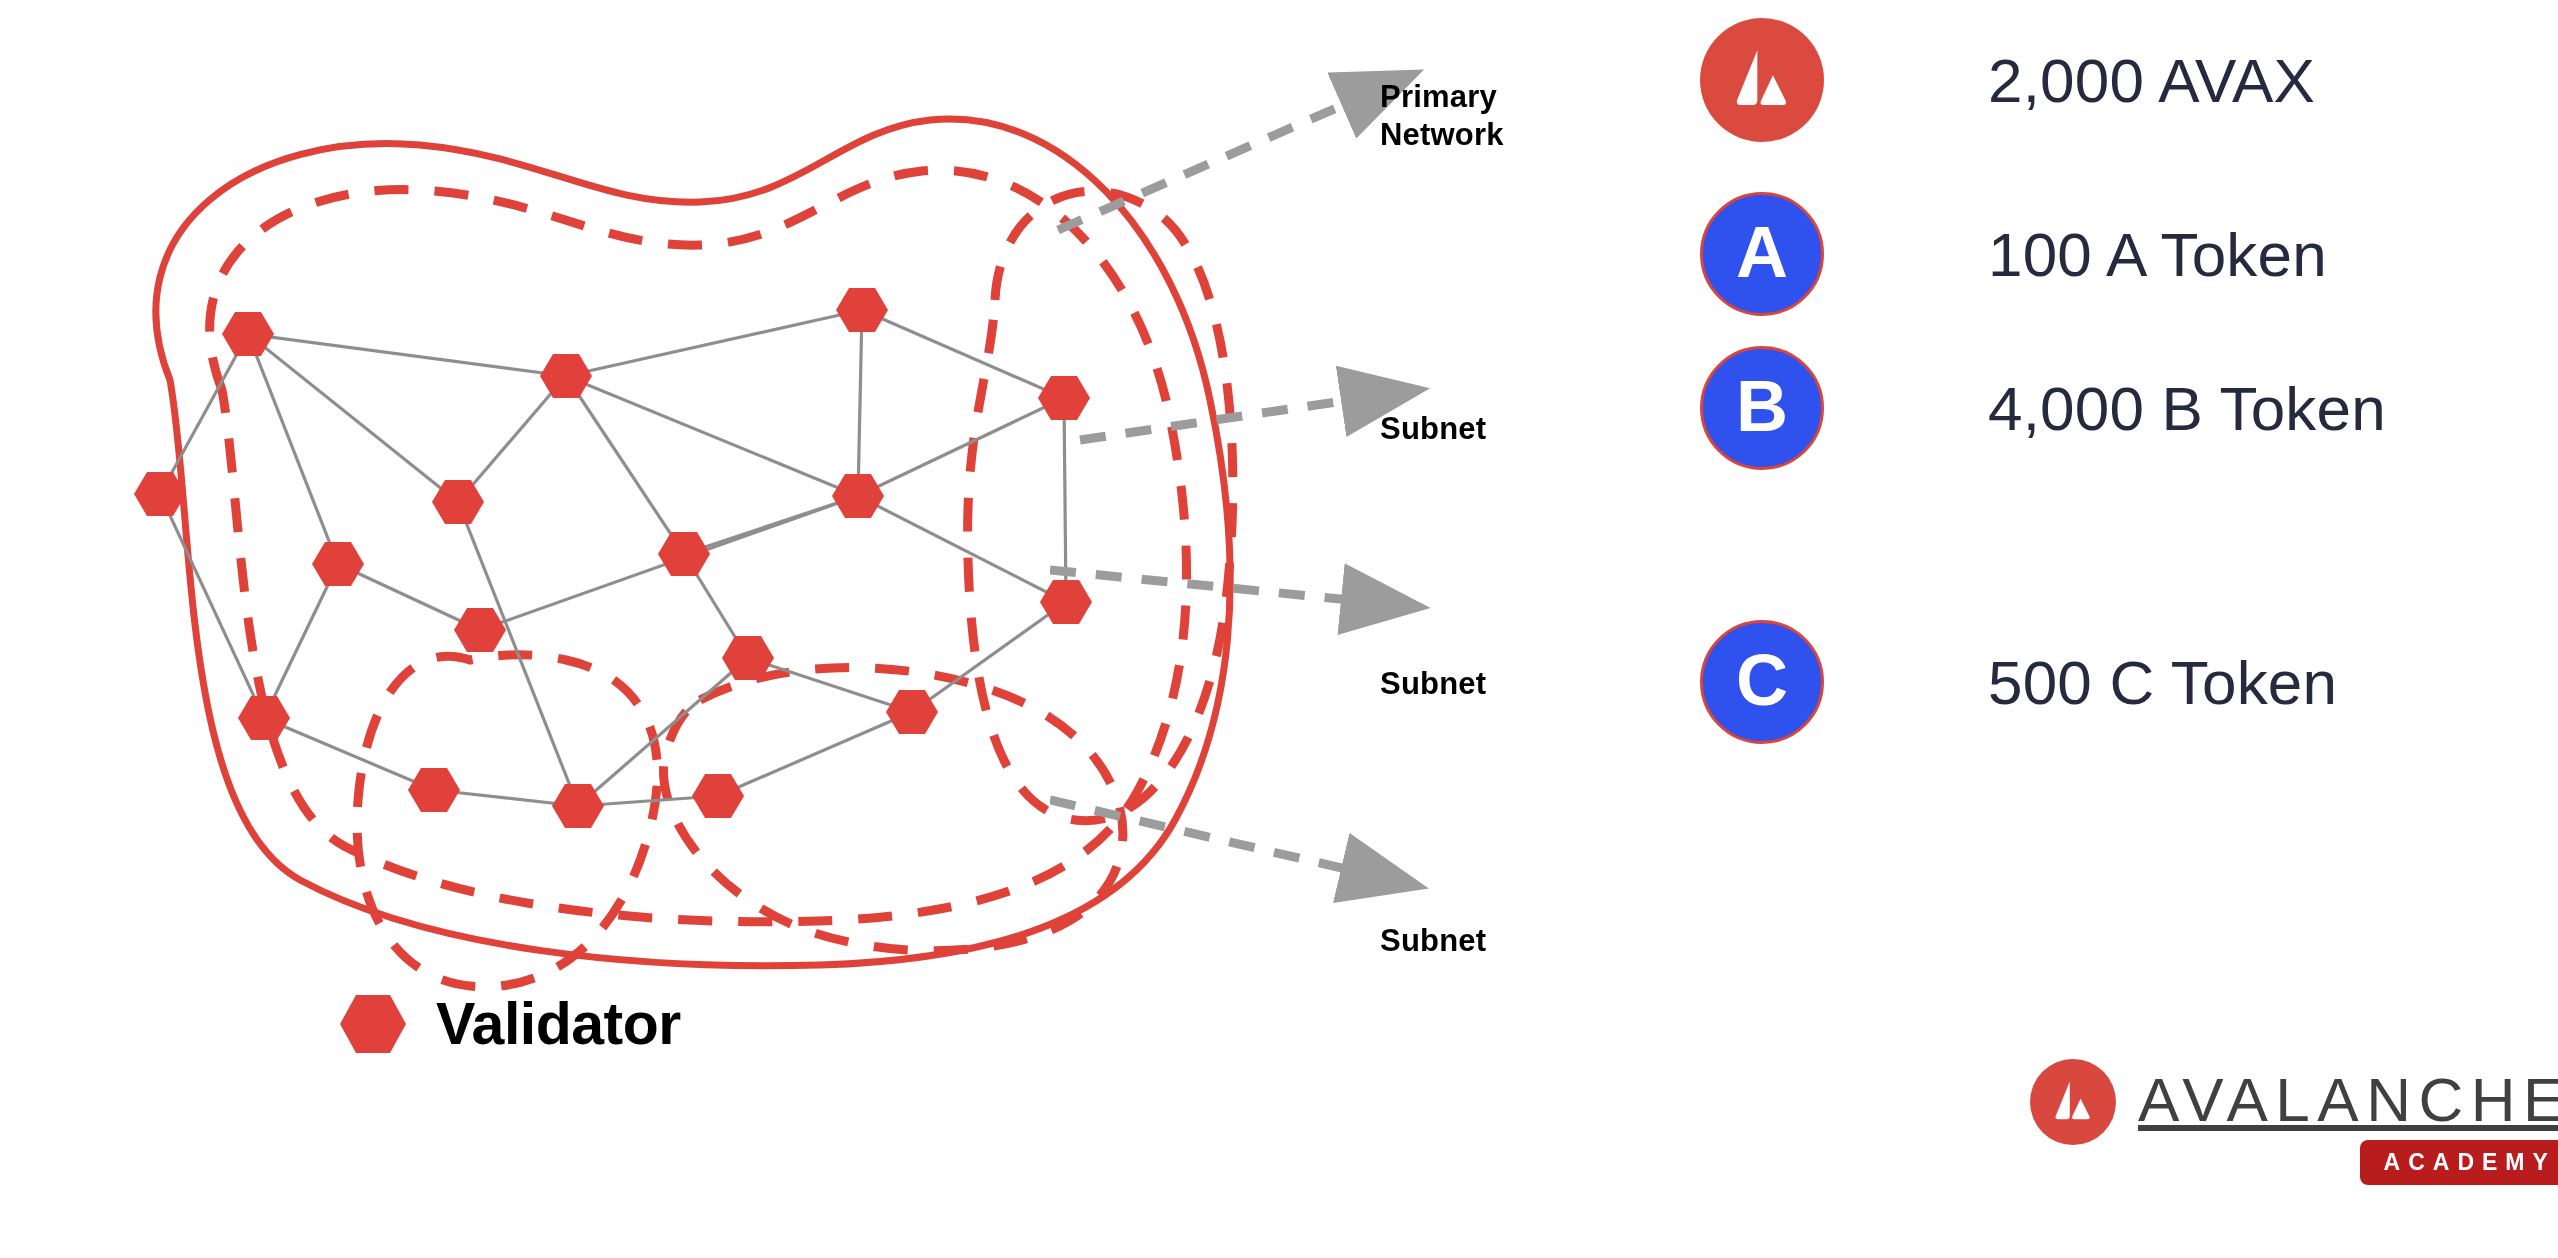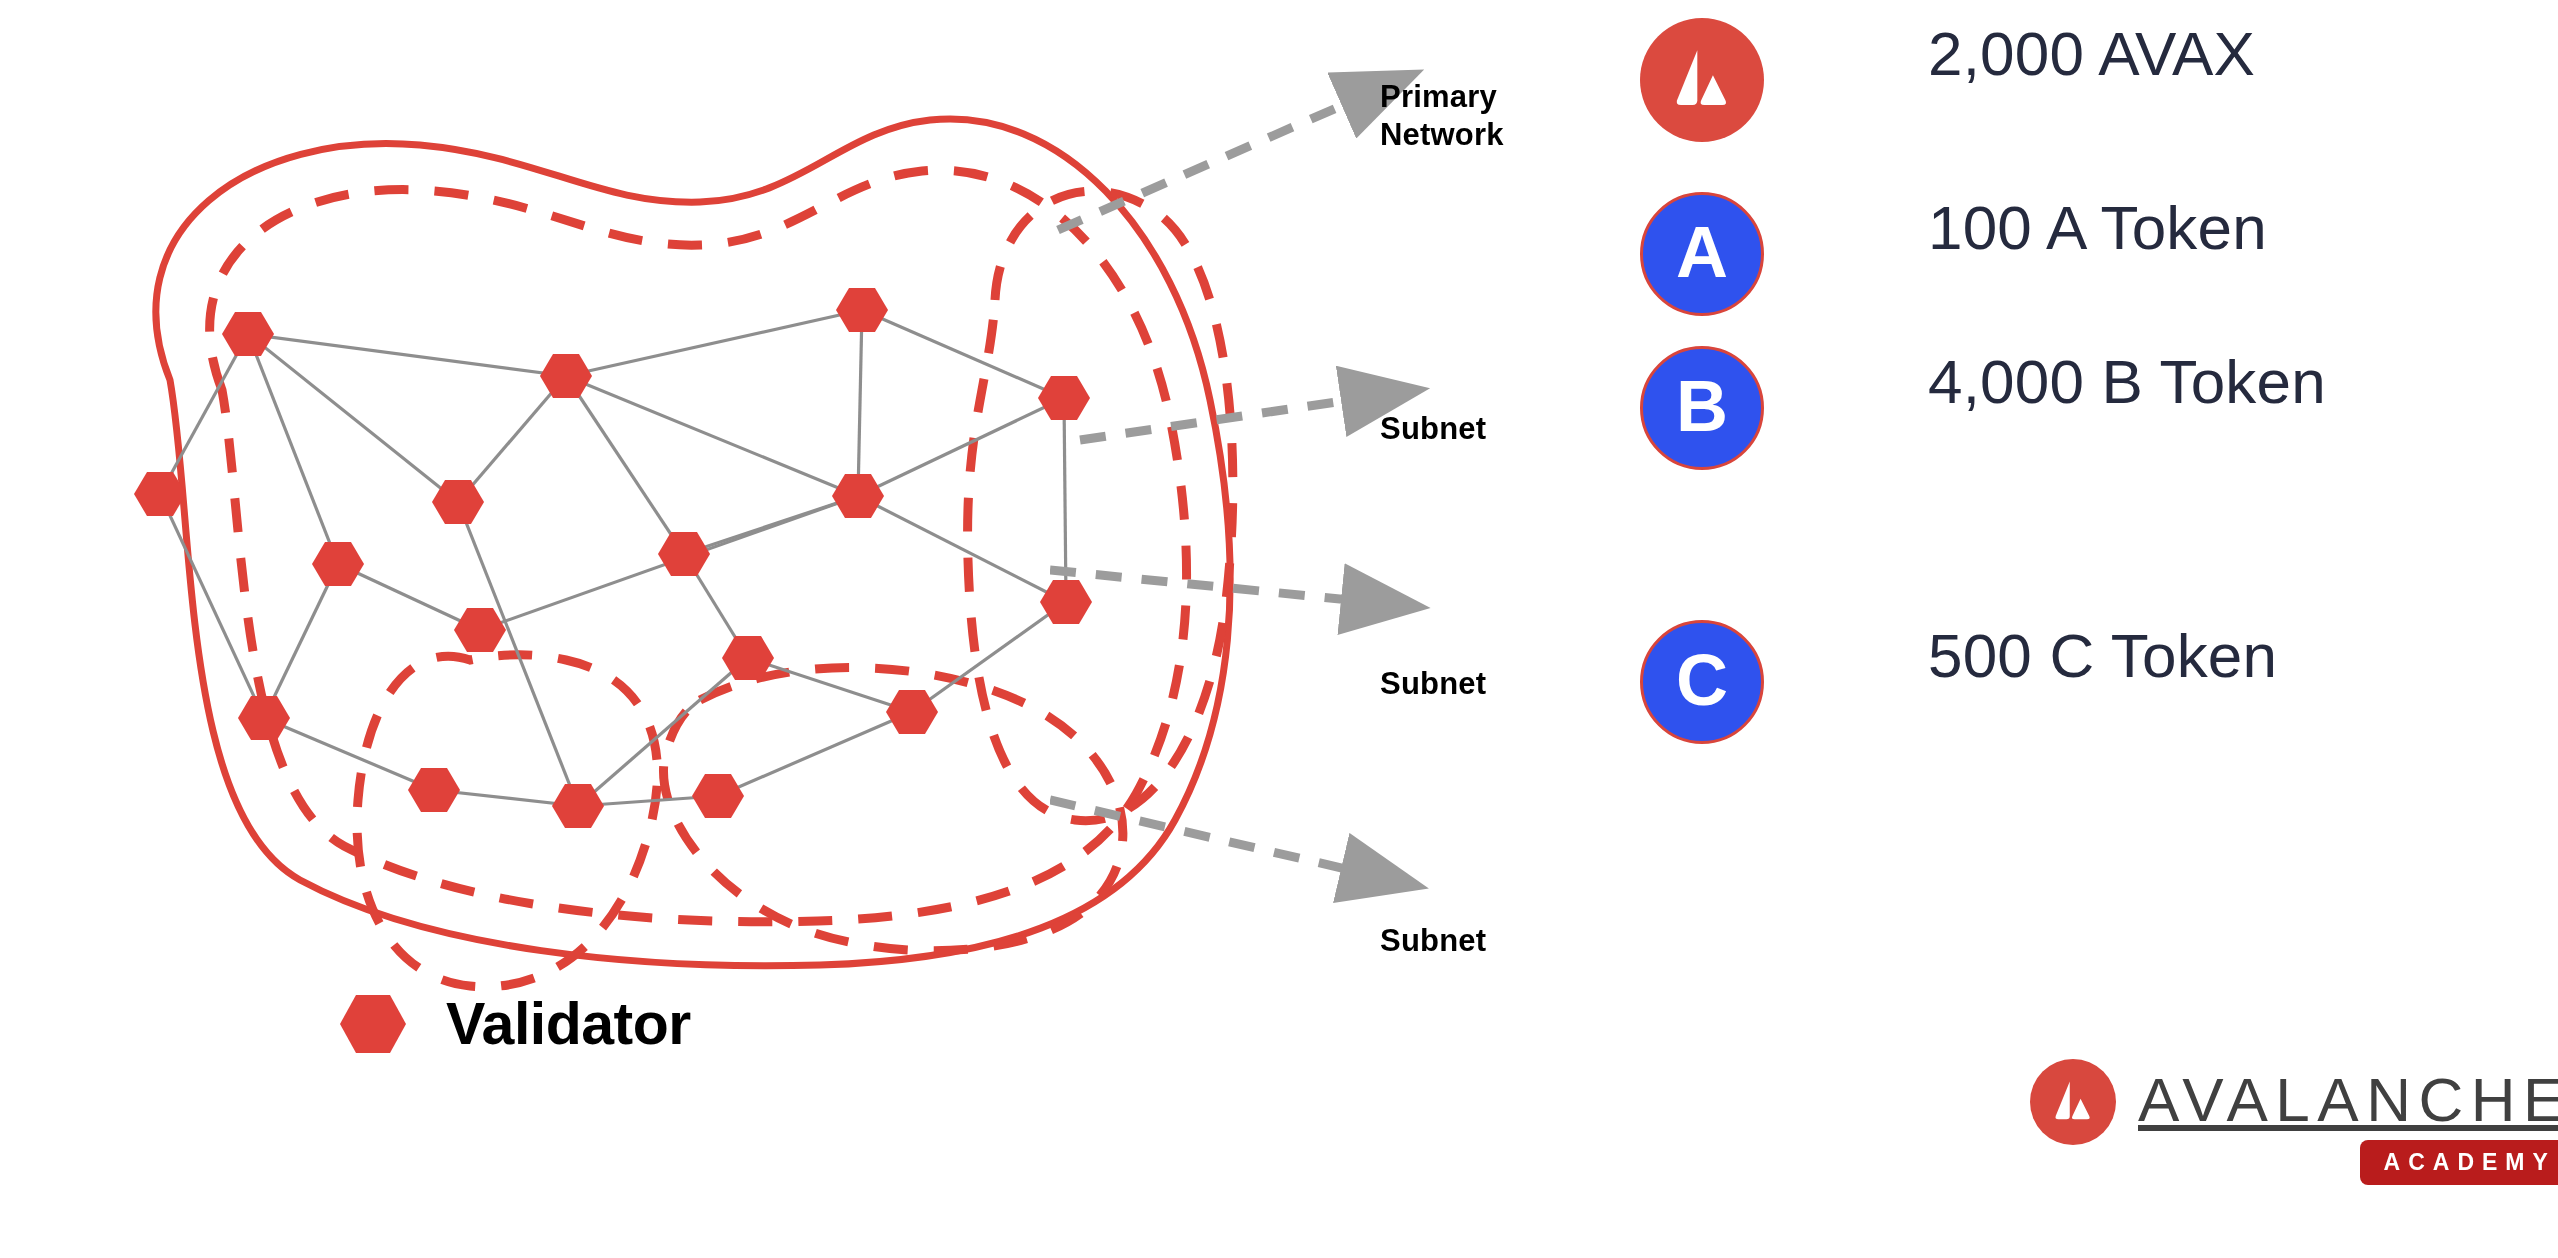--- a/index.html
+++ b/index.html
@@ -31,21 +31,21 @@
     height: 1100px;
   }
 
   
   #legend {
     position: absolute;
     left: 340px;
     top: 990px;
     display: flex;
     align-items: center;
-    gap: 40px;
+    gap: 30px;
   }
   #legend .hexmark {
     width: 66px;
     height: 62px;
   }
   #legend .legend-label {
     font-size: 59px;
     font-weight: bold;
     color: #000000;
     letter-spacing: -0.5px;
@@ -59,23 +59,23 @@
     font-weight: bold;
     color: #000000;
     line-height: 1.22;
     white-space: pre-line;
     letter-spacing: 0.2px;
   }
 
   
   .row {
     position: absolute;
-    left: 1640px;
-    display: flex;
-    align-items: flex-start;
+    left: 1700px;
+    display: flex;
+    align-items: center;
     height: 124px;
   }
   .badge {
     width: 124px;
     height: 124px;
     border-radius: 50%;
     display: flex;
     align-items: center;
     justify-content: center;
     flex: 0 0 auto;

